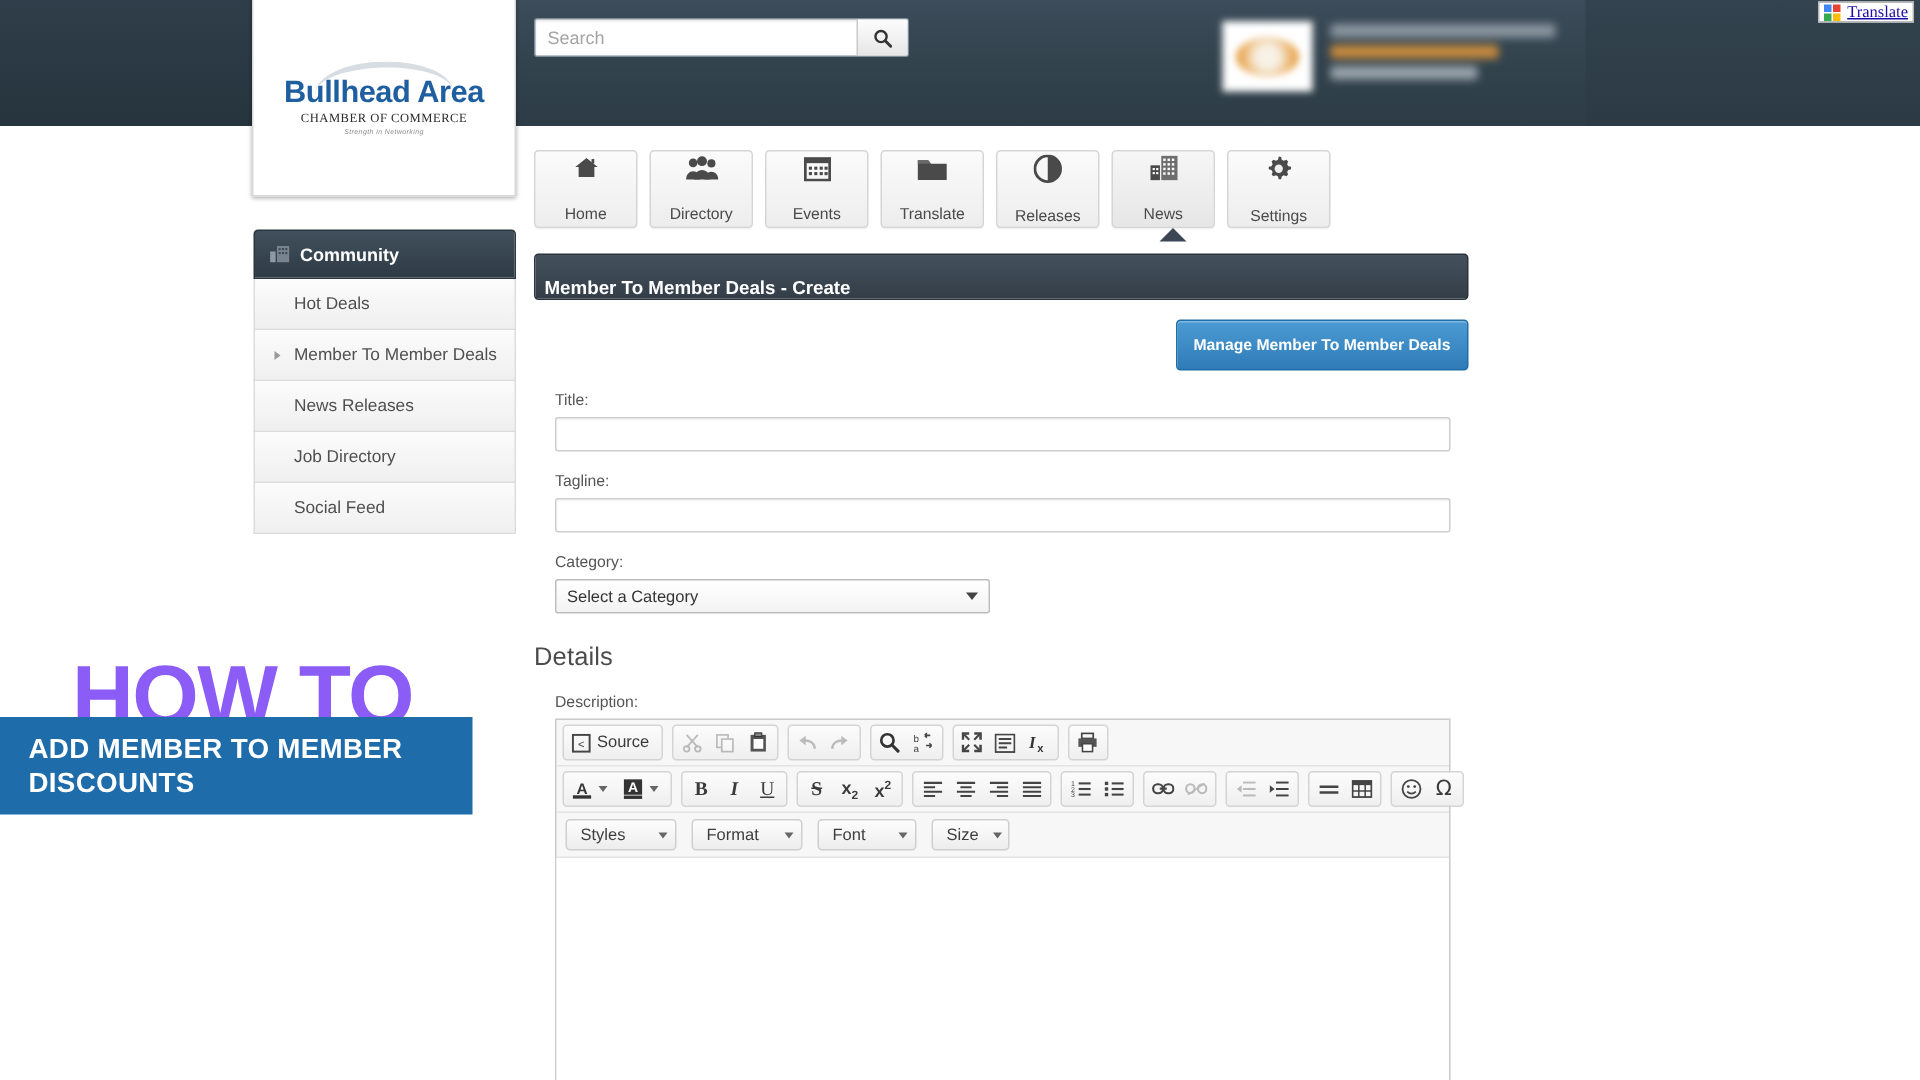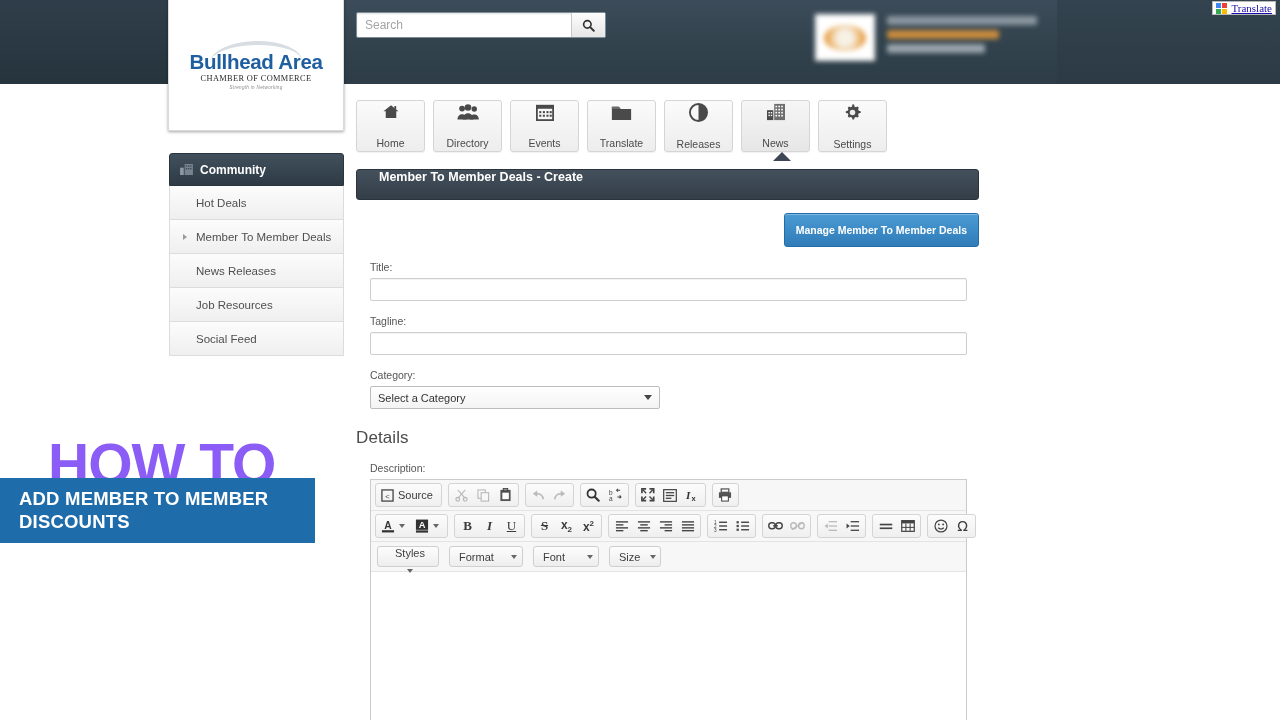--- a/index.html
+++ b/index.html
@@ -128,21 +128,21 @@
     position: absolute; left: 13px; width: 0; height: 0;
     border-top: 3.5px solid transparent; border-bottom: 3.5px solid transparent;
     border-left: 4.5px solid #9a9a9a;
   }
 
   
   .content { position: absolute; left: 356px; top: 169px; width: 623px; }
   .page-title-bar {
     height: 31px; background: linear-gradient(180deg,#44505c 0%, #333e48 100%);
     border: 1px solid #2b343c; border-radius: 3px;
-    display: flex; align-items: flex-start; padding-left: 22px;
+    display: flex; align-items: flex-end; padding-left: 6px;
     color: #fff; font-size: 12.5px; font-weight: bold;
   }
   .btn-row { display: flex; justify-content: flex-end; padding-top: 13px; }
   .btn-primary {
     height: 24px; padding: 16px 11px; border: 1px solid #1f6ea8; border-radius: 3px;
     background: linear-gradient(180deg,#4c9bd4 0%, #2f7cb8 100%);
     color: #fff; font-size: 10.5px; font-weight: bold; cursor: pointer;
     box-shadow: inset 0 1px 0 rgba(255,255,255,.3);
     display:flex; align-items:center;
   }
@@ -377,21 +377,21 @@
       <span>Hot Deals</span>
     </div>
     <div class="side-item">
       <span class="caret"></span>
       <span>Member To Member Deals</span>
     </div>
     <div class="side-item">
       <span>News Releases</span>
     </div>
     <div class="side-item">
-      <span>Job Resources</span>
+      <span>Job Directory</span>
     </div>
     <div class="side-item">
       <span>Social Feed</span>
     </div>
   </div>
 
   <div class="content">
 
     <div class="page-title-bar">
       <span>Member To Member Deals - Create</span>
@@ -706,21 +706,21 @@
                 <path d="M4.4 9.4 Q7.5 12.2 10.6 9.4" fill="none" stroke="#444" stroke-width="1.3"></path>
               </svg>
             </div>
             <div class="tb">
               <span style="font-size:14px;font-family:'DejaVu Sans',sans-serif;">Ω</span>
             </div>
           </div>
         </div>
 
         <div class="cke-row" style="gap:10px;padding:4px 6px;">
-          <div class="combo" style="width:62px;flex-direction:column;">
+          <div class="combo" style="width:74px;">
             <span>Styles</span>
             <span class="cd"></span>
           </div>
           <div class="combo" style="width:74px;">
             <span>Format</span>
             <span class="cd"></span>
           </div>
           <div class="combo" style="width:66px;">
             <span>Font</span>
             <span class="cd"></span>

